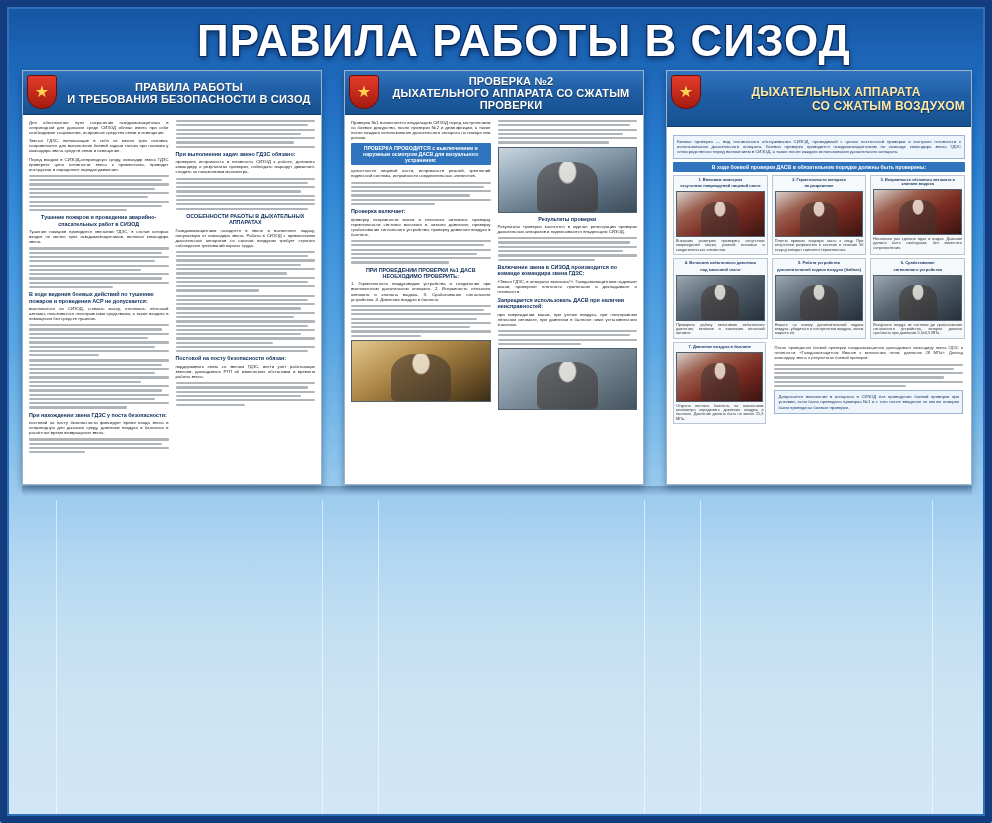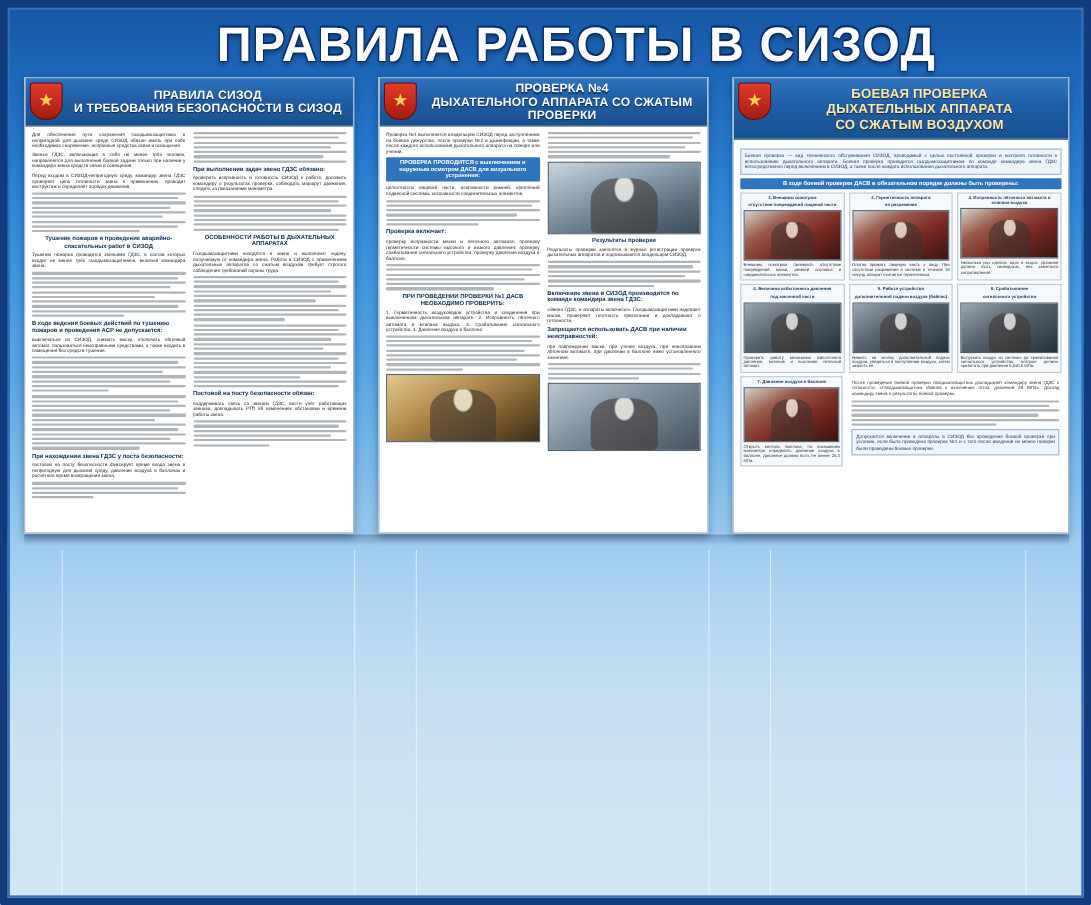--- a/index.html
+++ b/index.html
@@ -86,21 +86,21 @@
     font-size:11px;
     line-height:12px;
     text-align:center;
     width:100%;
     text-shadow: 0 1px 1px rgba(0,0,0,0.6);
     letter-spacing:0.2px;
   }
   .p3 .phead .htxt { font-size:12px; line-height:14px; color:#ffe9a8; }
   .htxt .l1 { display:block; }
   .htxt .l2 { display:block; }
-  .htxt .l3 { display:block; }
+  .htxt .l3 { display:block;text-align:right; }
 
   
   .pbody { position:relative; padding:5px 6px 6px 6px; }
 
   .cols2 { display:flex; gap:7px; }
   .col { flex:1; }
 
   .para { margin:0 0 3px 0; }
   .line {
     height:2.2px;
@@ -172,21 +172,21 @@
   <div class="title-band">
     <div class="title">ПРАВИЛА РАБОТЫ В СИЗОД</div>
   </div>
 
   <div class="panels">
 
     <div class="panel p1">
       <div class="phead">
         <div class="emblem">★</div>
         <div class="htxt">
-          <span class="l1">ПРАВИЛА СИЗОД</span>
+          <span class="l1">ПРАВИЛА РАБОТЫ</span>
           <span class="l2">И ТРЕБОВАНИЯ БЕЗОПАСНОСТИ В СИЗОД</span>
         </div>
       </div>
       <div class="pbody">
         <div class="cols2">
           <div class="col">
             <div class="smalltext">Для обеспечения пути сохранения газодымозащитника в непригодной для дыхания среде СИЗОД обязан иметь при себе необходимое снаряжение, исправные средства связи и освещения.</div>
             <div class="smalltext">Звенья ГДЗС, включающие в себя не менее трёх человек, направляются для выполнения боевой задачи только при наличии у командира звена средств связи и освещения.</div>
             <div class="smalltext">Перед входом в СИЗОД-непригодную среду, командир звена ГДЗС проверяет цепь готовности звена к применению, проводит инструктаж и определяет порядок движения.</div>
             <div class="para">
@@ -314,21 +314,21 @@
             </div>
           </div>
         </div>
       </div>
     </div>
 
     <div class="panel p2">
       <div class="phead">
         <div class="emblem">★</div>
         <div class="htxt">
-          <span class="l1">ПРОВЕРКА №4</span>
+          <span class="l1">ПРОВЕРКА №2</span>
           <span class="l2">ДЫХАТЕЛЬНОГО АППАРАТА СО СЖАТЫМ ПРОВЕРКИ</span>
         </div>
       </div>
       <div class="pbody">
         <div class="cols2">
           <div class="col">
             <div class="smalltext">Проверка №1 выполняется владельцем СИЗОД перед заступлением на боевое дежурство, после проверки №2 и дезинфекции, а также после каждого использования дыхательного аппарата на пожаре или учении.</div>
             <div class="bluebar">ПРОВЕРКА ПРОВОДИТСЯ с выключением и наружным осмотром ДАСВ для визуального устранения:</div>
             <div class="smalltext">целостности лицевой части, исправности ремней, креплений подвесной системы, исправности соединительных элементов.</div>
             <div class="para">
@@ -397,21 +397,20 @@
             <div class="photo ph-c ph-fig" style="height:62px;margin-top:3px"></div>
           </div>
         </div>
       </div>
     </div>
 
     <div class="panel p3">
       <div class="phead">
         <div class="emblem">★</div>
         <div class="htxt">
-          <span class="l1">БОЕВАЯ ПРОВЕРКА</span>
           <span class="l2">ДЫХАТЕЛЬНЫХ АППАРАТА</span>
           <span class="l3">СО СЖАТЫМ ВОЗДУХОМ</span>
         </div>
       </div>
       <div class="pbody">
         <div class="boxnote">Боевая проверка — вид технического обслуживания СИЗОД, проводимый с целью постоянной проверки и контроля готовности к использованию дыхательного аппарата. Боевая проверка проводится газодымозащитником по команде командира звена ГДЗС непосредственно перед включением в СИЗОД, а также после каждого использования дыхательного аппарата.</div>
         <div class="bluebar">В ходе боевой проверки ДАСВ в обязательном порядке должны быть проверены:</div>
 
         <div class="grid3">
           <div class="card">

